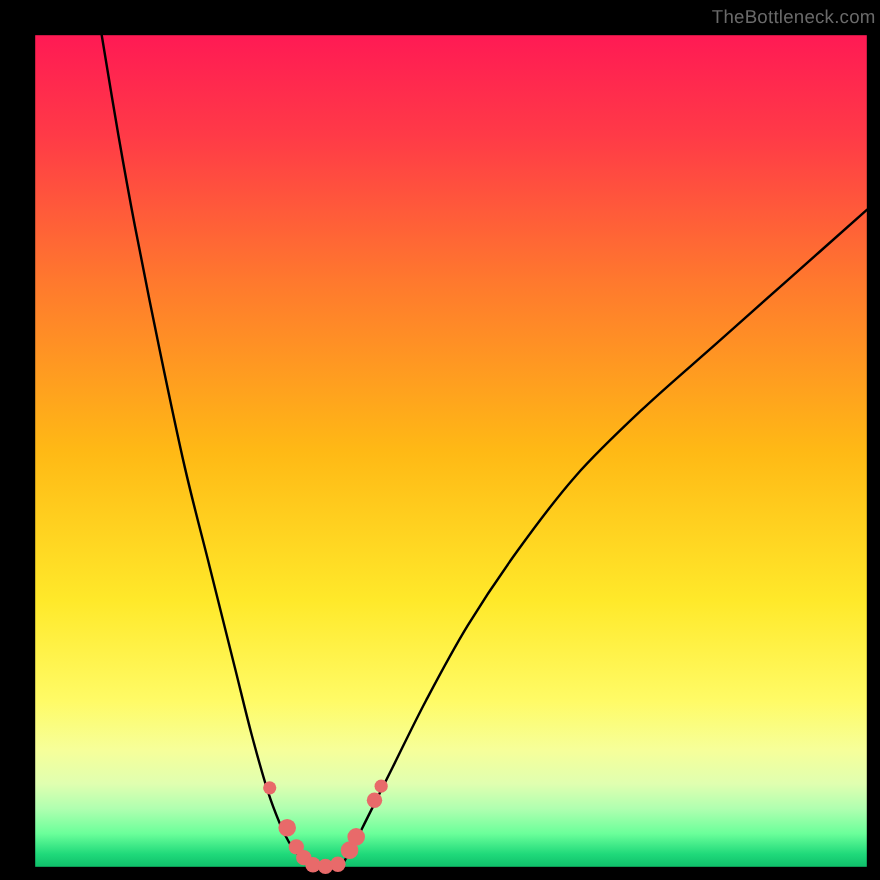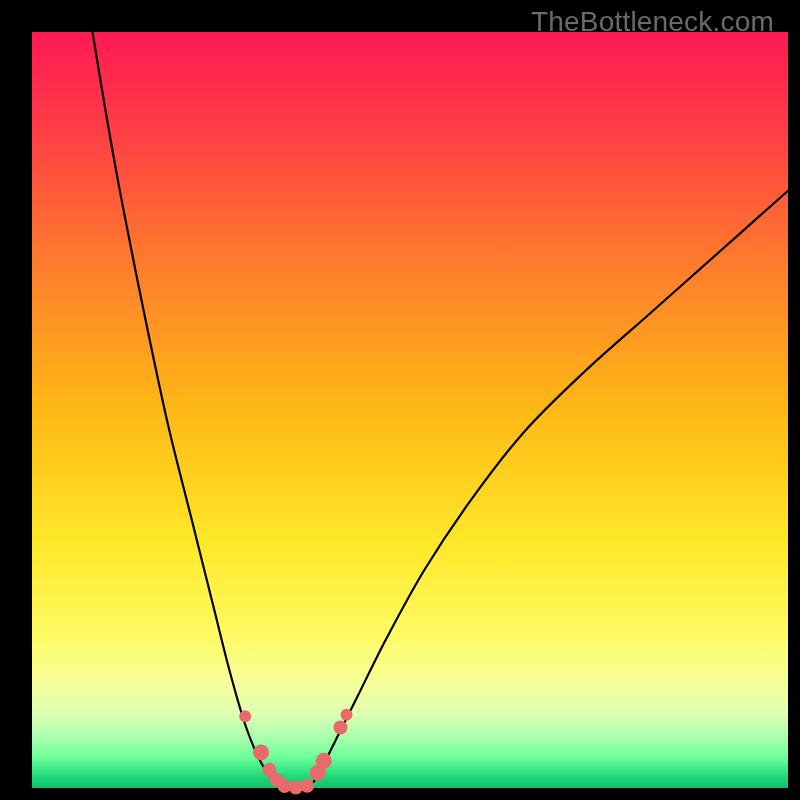--- a/index.html
+++ b/index.html
@@ -13,23 +13,23 @@
   }
   .frame {
     position: absolute;
     left: 0; top: 0;
     width: 800px; height: 800px;
     background: #000;
   }
   .watermark {
     position: absolute;
     top: 6px;
-    right: 26px;
+    right: 4px;
     color: #6a6a6a;
-    font-size: 28px;
+    font-size: 17px;
     font-weight: 400;
     letter-spacing: 0.2px;
     z-index: 20;
   }
   svg {
     position: absolute;
     left: 0; top: 0;
     width: 800px; height: 800px;
     z-index: 10;
   }

